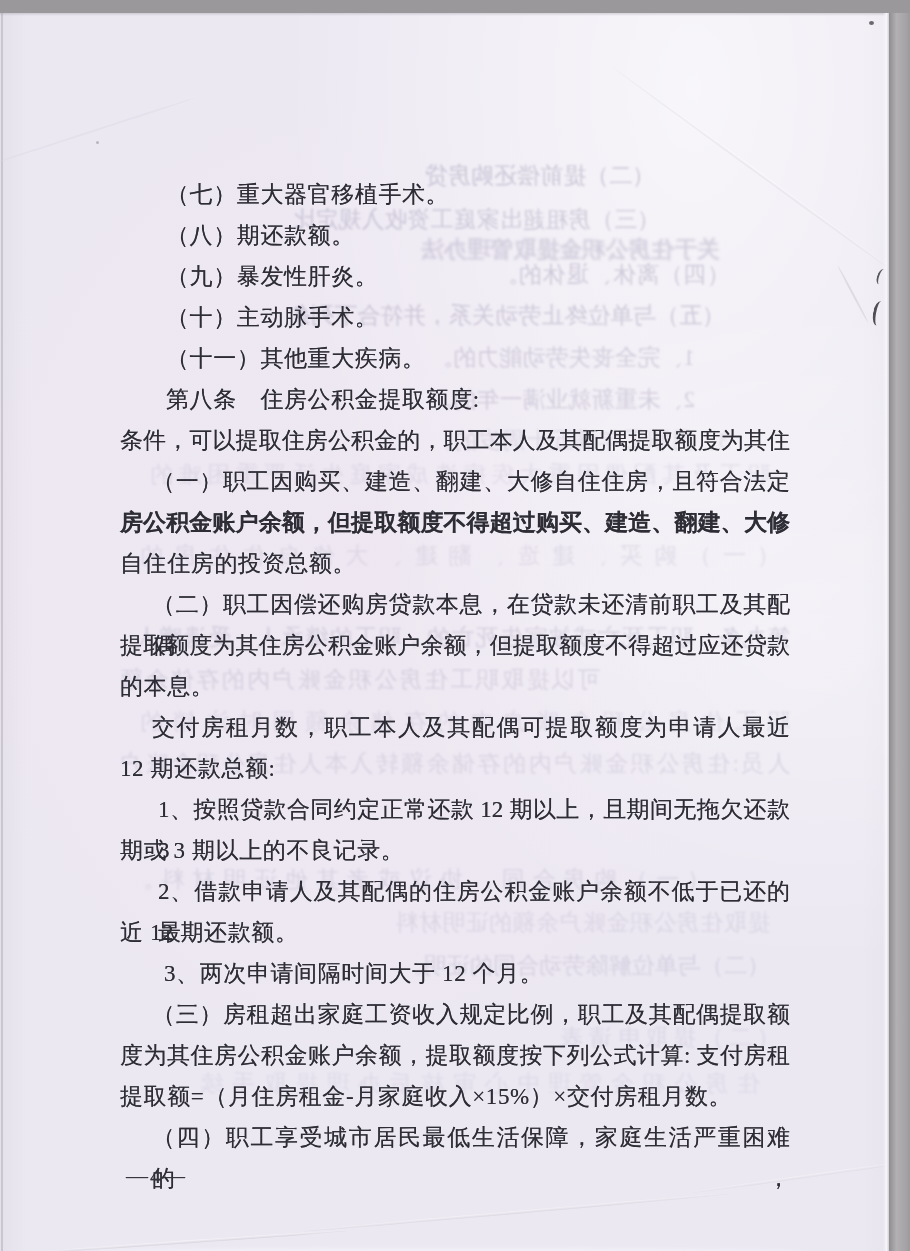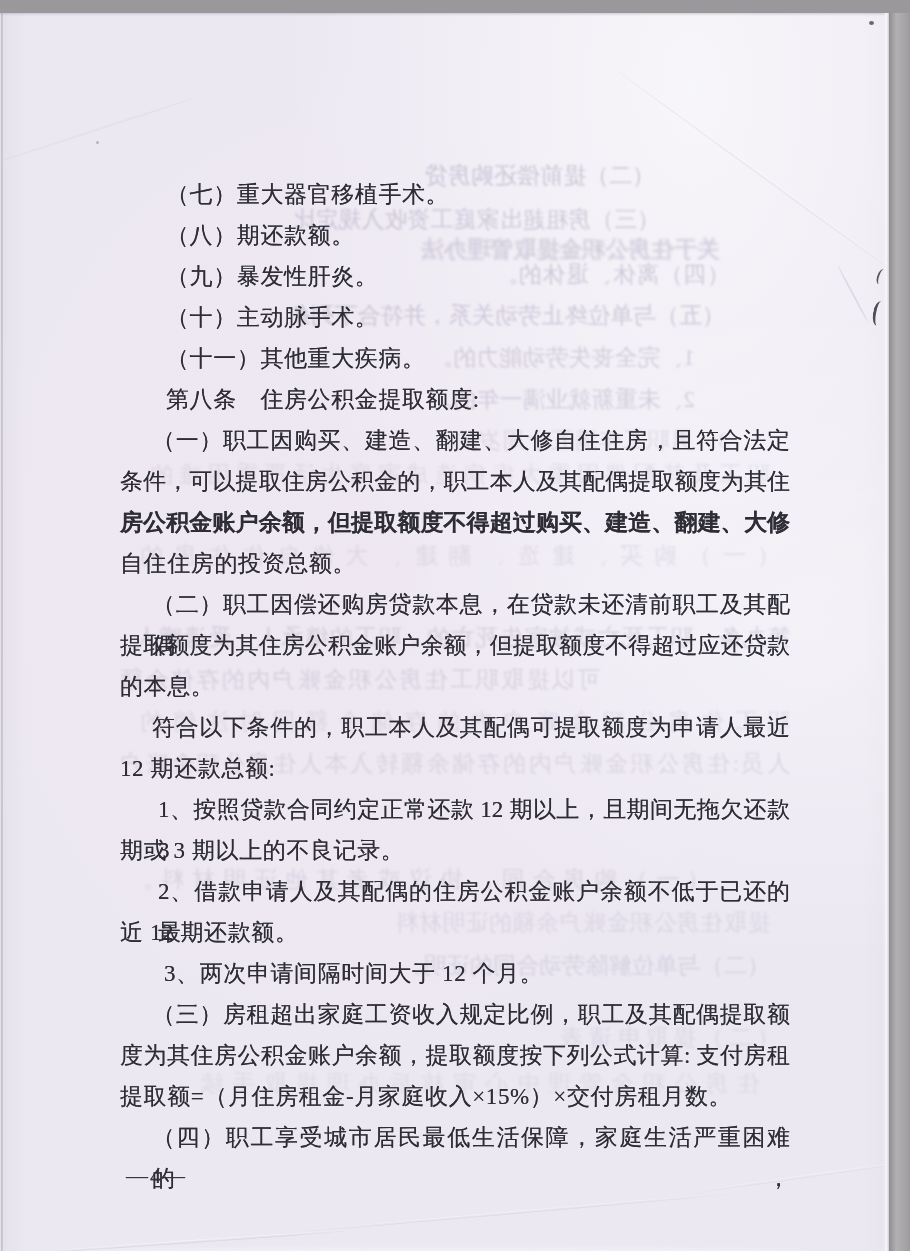--- a/index.html
+++ b/index.html
@@ -131,28 +131,28 @@
   <div class="crease crease-b3"></div>
   <div class="crease crease-b4"></div>
 
   <div class="text-layer" id="text-layer">
       <div class="line" style="padding-left: 46px;">（七）重大器官移植手术。</div>
       <div class="line" style="padding-left: 46px;">（八）期还款额。</div>
       <div class="line" style="padding-left: 46px;">（九）暴发性肝炎。</div>
       <div class="line" style="padding-left: 46px;">（十）主动脉手术。</div>
       <div class="line" style="padding-left: 46px;">（十一）其他重大疾病。</div>
       <div class="line" style="padding-left: 46px;">第八条　住房公积金提取额度:</div>
+      <div class="line just" style="padding-left: 0px;">条件，可以提取住房公积金的，职工本人及其配偶提取额度为其住</div>
       <div class="line just" style="padding-left: 32px;">（一）职工因购买、建造、翻建、大修自住住房，且符合法定</div>
-      <div class="line just" style="padding-left: 0px;">条件，可以提取住房公积金的，职工本人及其配偶提取额度为其住</div>
       <div class="line just" style="padding-left: 0px; font-weight: bold;">房公积金账户余额，但提取额度不得超过购买、建造、翻建、大修</div>
       <div class="line" style="padding-left: 0px;">自住住房的投资总额。</div>
       <div class="line just" style="padding-left: 32px;">（二）职工因偿还购房贷款本息，在贷款未还清前职工及其配偶</div>
       <div class="line just" style="padding-left: 0px;">提取额度为其住房公积金账户余额，但提取额度不得超过应还贷款</div>
       <div class="line" style="padding-left: 0px;">的本息。</div>
-      <div class="line just" style="padding-left: 32px;">符合以下条件的，职工本人及其配偶可提取额度为申请人最近</div>
+      <div class="line just" style="padding-left: 32px;">交付房租月数，职工本人及其配偶可提取额度为申请人最近</div>
       <div class="line" style="padding-left: 0px;">12 期还款总额:</div>
       <div class="line just" style="padding-left: 38px;">1、按照贷款合同约定正常还款 12 期以上，且期间无拖欠还款 3</div>
       <div class="line" style="padding-left: 0px;">期或 3 期以上的不良记录。</div>
       <div class="line just" style="padding-left: 38px;">2、借款申请人及其配偶的住房公积金账户余额不低于已还的最</div>
       <div class="line" style="padding-left: 0px;">近 12 期还款额。</div>
       <div class="line" style="padding-left: 44px;">3、两次申请间隔时间大于 12 个月。</div>
       <div class="line just" style="padding-left: 32px;">（三）房租超出家庭工资收入规定比例，职工及其配偶提取额</div>
       <div class="line just" style="padding-left: 0px;">度为其住房公积金账户余额，提取额度按下列公式计算: 支付房租</div>
       <div class="line" style="padding-left: 0px;">提取额=（月住房租金-月家庭收入×15%）×交付房租月数。</div>
       <div class="line just" style="padding-left: 32px;">（四）职工享受城市居民最低生活保障，家庭生活严重困难的，</div>

